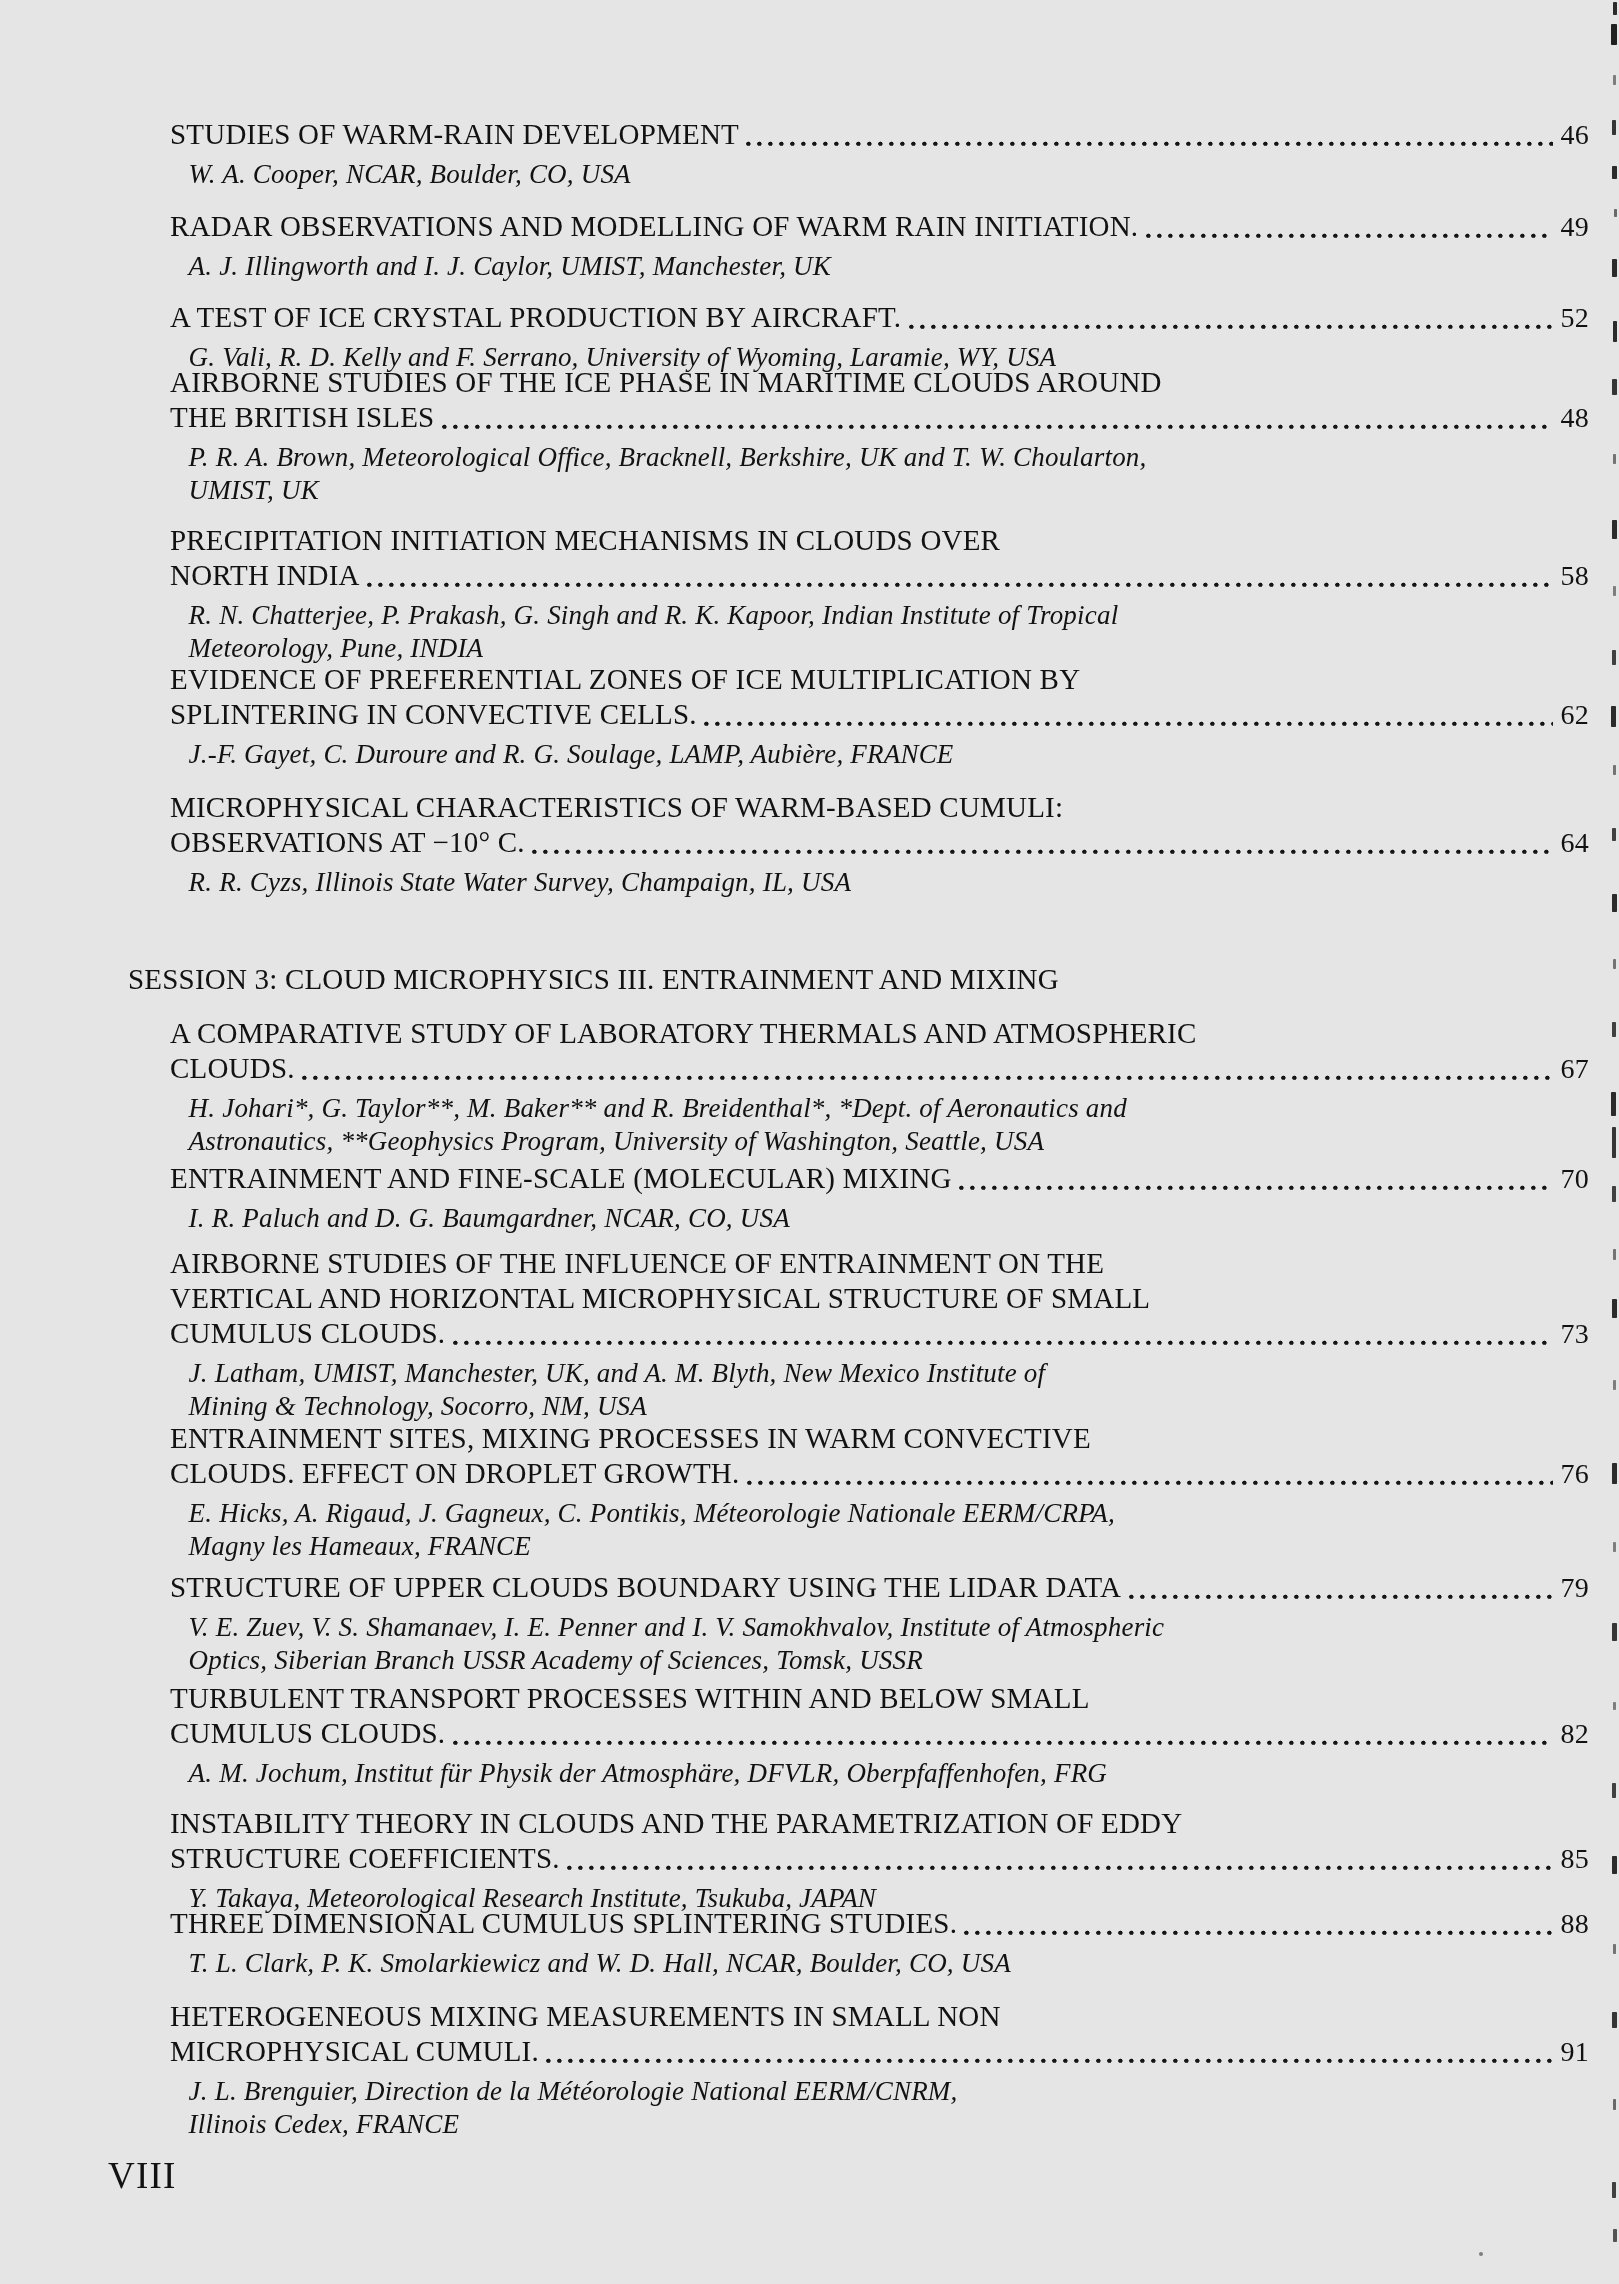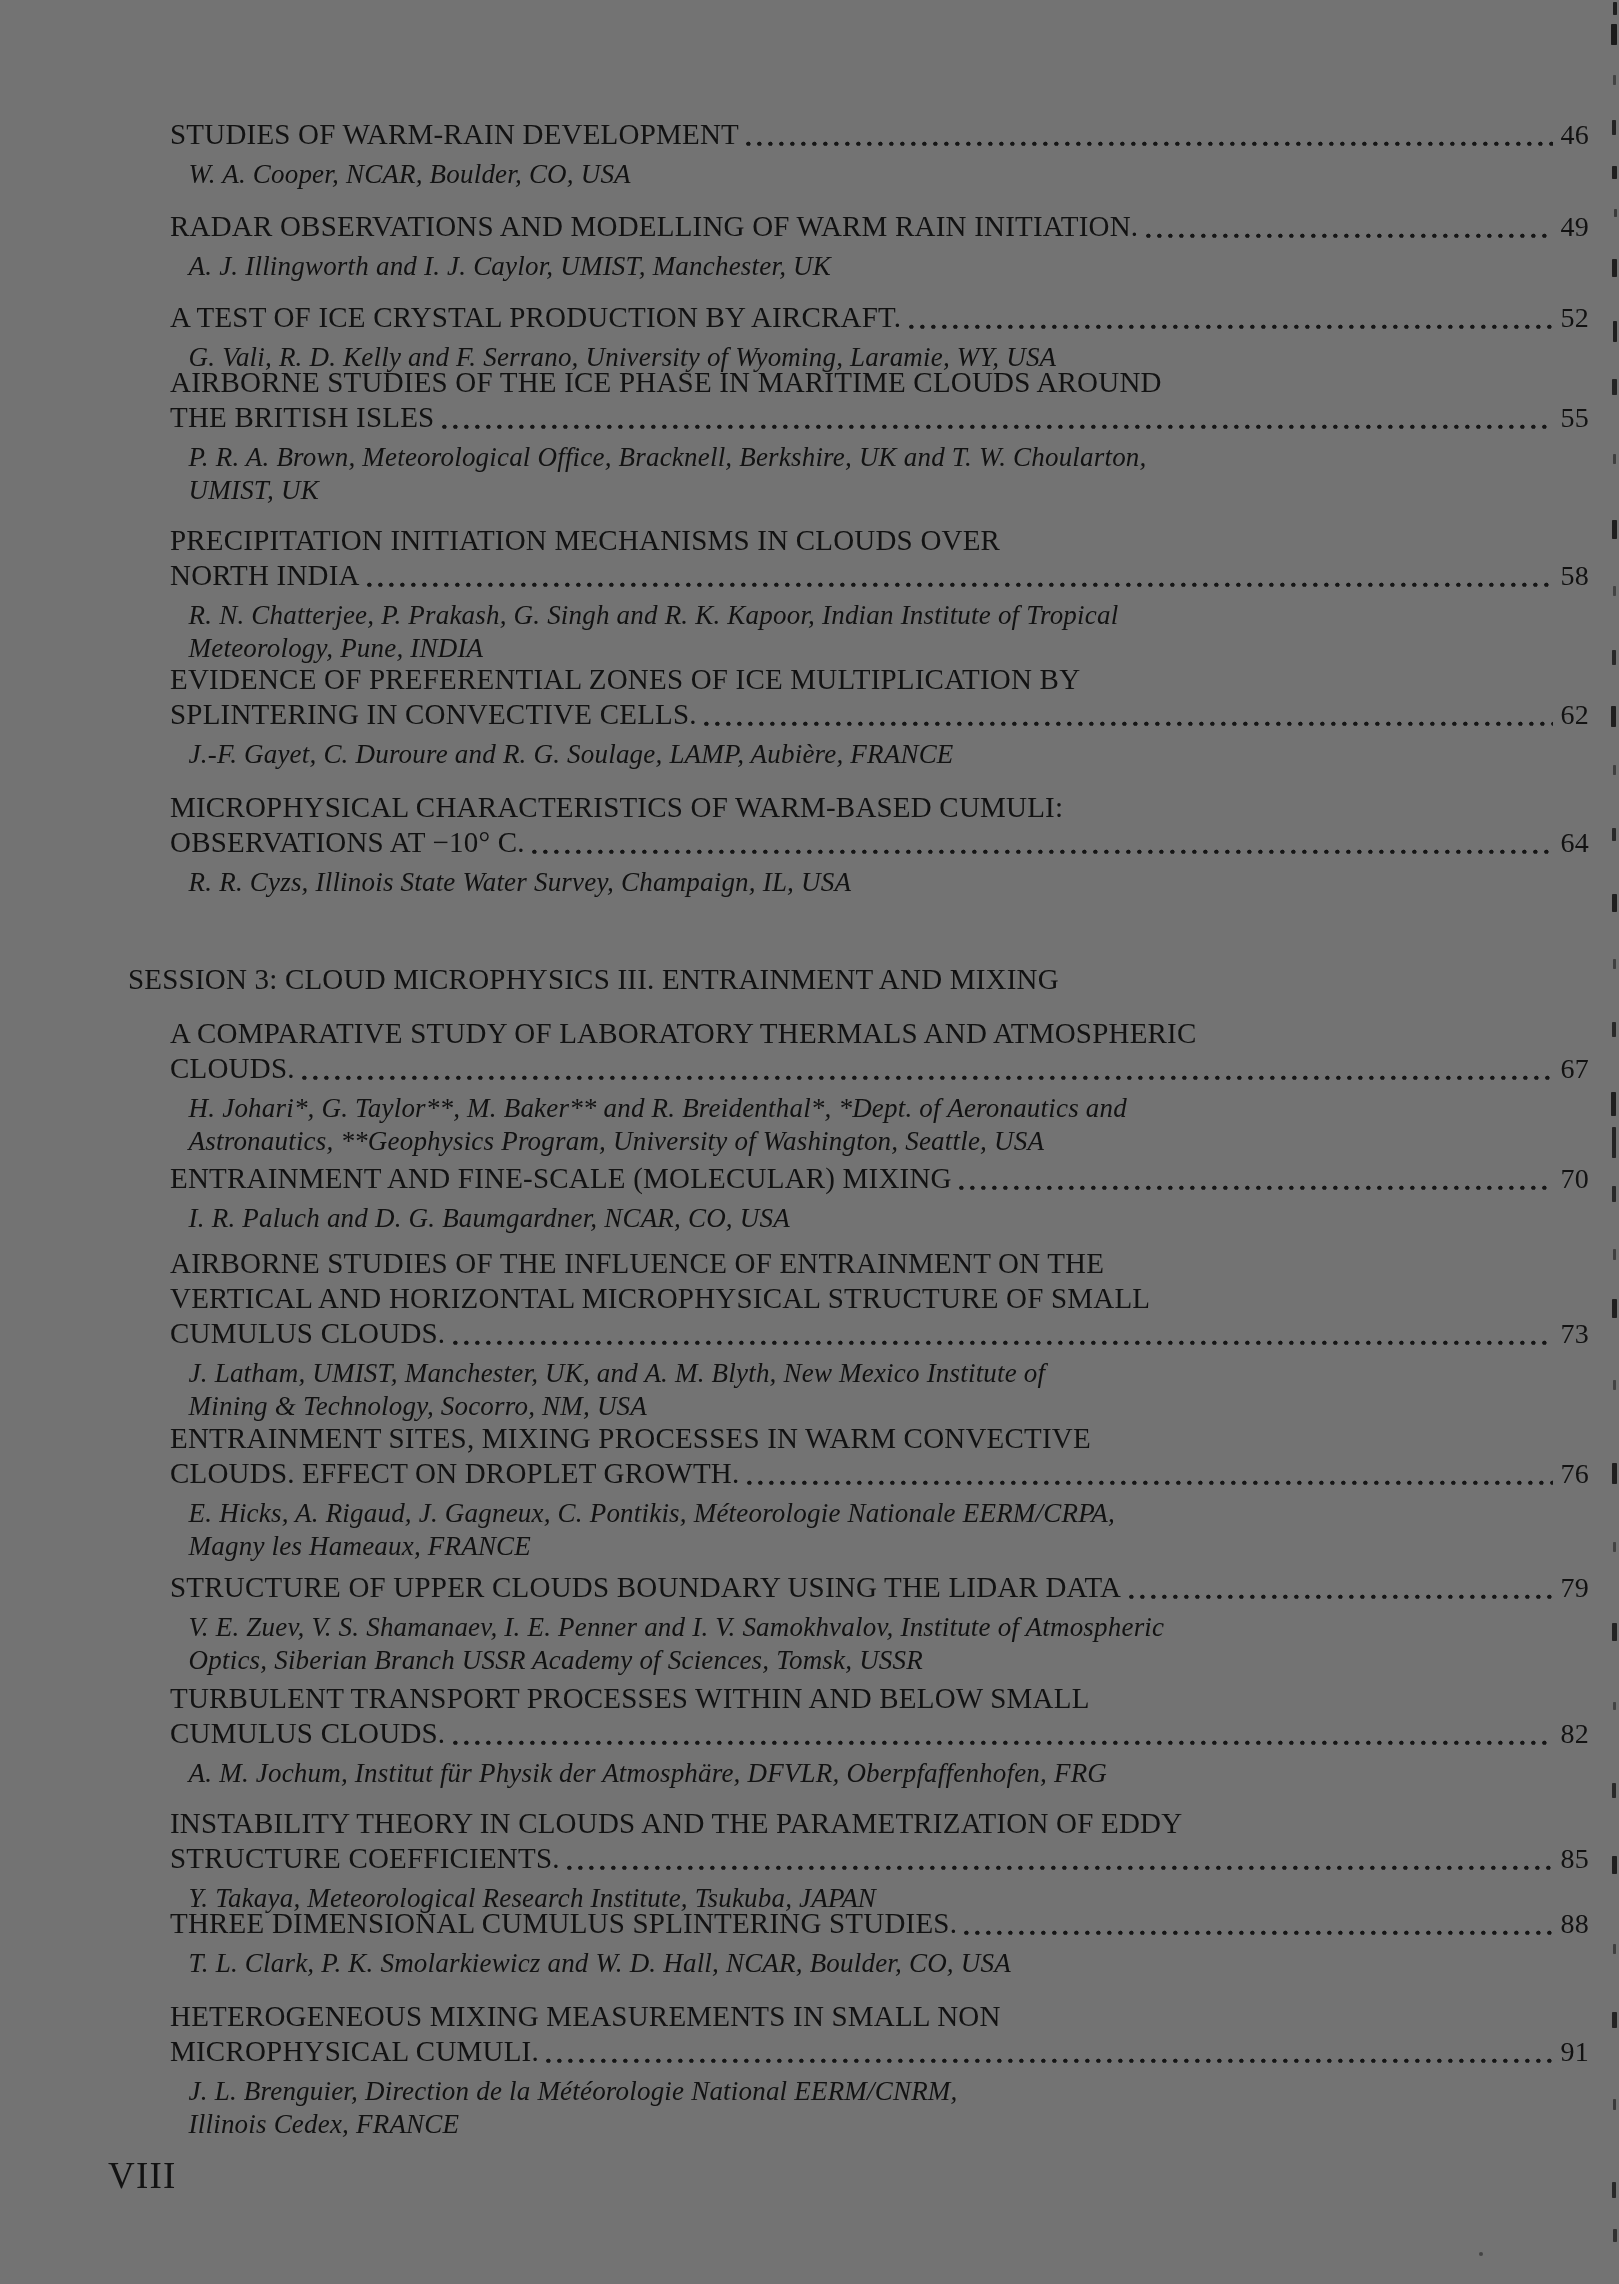--- a/index.html
+++ b/index.html
@@ -1,20 +1,20 @@
 <!DOCTYPE html>
 <html style="font-size:13px"><head>
 <meta charset="utf-8">
 <style>
   html,body{margin:0;padding:0;}
   body{background:#ffffff;}
   .page{
     position:relative;
     width:1620px;height:2284px;
-    background:#737373;
+    background:#e5e5e5;
     overflow:hidden;
     font-family:"Liberation Serif","DejaVu Serif",serif;
     color:#121212;
   }
   .entry{
     position:absolute;
     left:170px;right:31px;
   }
   .tl{
     font-size:29px;
@@ -107,21 +107,21 @@
     <div class="auth">
       <div>G. Vali, R. D. Kelly and F. Serrano, University of Wyoming, Laramie, WY, USA</div>
     </div>
   </div>
 
   <div class="entry" style="top:365px">
     <div class="tl">AIRBORNE STUDIES OF THE ICE PHASE IN MARITIME CLOUDS AROUND</div>
     <div class="trow">
       <span class="txt">THE BRITISH ISLES</span>
       <span class="leader"></span>
-      <span class="pg">55</span>
+      <span class="pg">48</span>
     </div>
     <div class="auth">
       <div>P. R. A. Brown, Meteorological Office, Bracknell, Berkshire, UK and T. W. Choularton,</div>
       <div>UMIST, UK</div>
     </div>
   </div>
 
   <div class="entry" style="top:523px">
     <div class="tl">PRECIPITATION INITIATION MECHANISMS IN CLOUDS OVER</div>
     <div class="trow">

